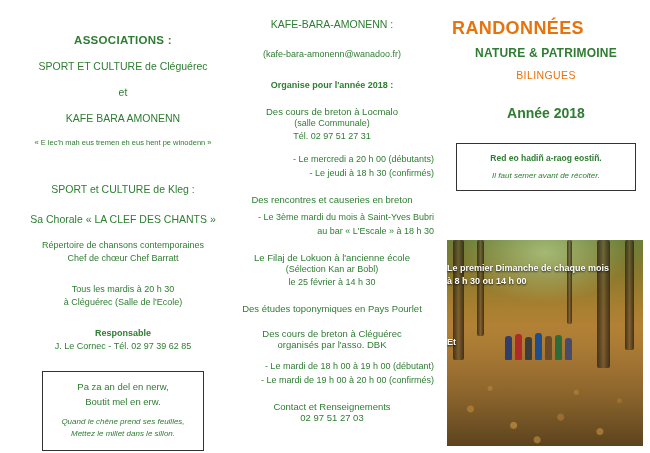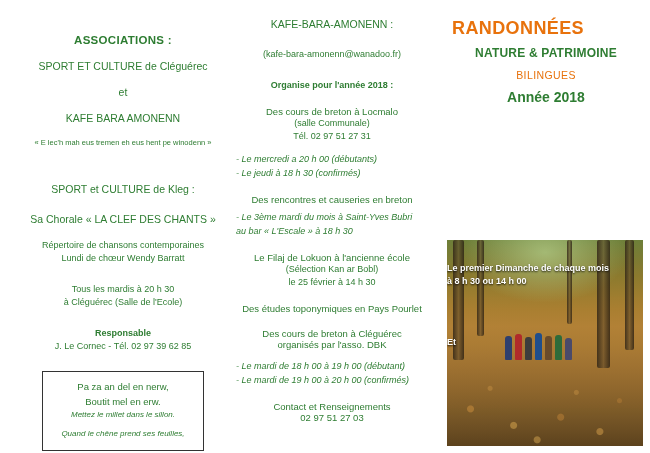--- a/index.html
+++ b/index.html
@@ -82,23 +82,22 @@
     margin-top: 7px;
     font-size: 5.5px;
     color: #555555;
     text-align: center;
     font-style: italic;
   }
   .dash-line {
     font-size: 9px;
     color: #2e7d32;
     line-height: 1.5;
-    text-align: left;
+    text-align: right;
     padding-left: 6px;
-    font-style: italic;
   }
 
   
   .rand-title {
     font-size: 18px;
     font-weight: bold;
     color: #e8720c;
     letter-spacing: 0.4px;
     text-align: left;
     margin-top: 10px;
@@ -117,21 +116,21 @@
     color: #e8720c;
     text-align: center;
     margin-top: 9px;
     letter-spacing: 0.4px;
   }
   .rand-year {
     font-size: 14px;
     font-weight: bold;
     color: #2e7d32;
     text-align: center;
-    margin-top: 8px;
+    margin-top: 24px;
   }
   .proverb-box2 {
     margin: 22px 4px 0 4px;
     border: 1px solid #333333;
     padding: 9px 6px 10px 6px;
     text-align: center;
   }
   .pb2-l1 {
     font-size: 8.5px;
     font-weight: bold;
@@ -234,34 +233,34 @@
     <div class="t-sub c">KAFE BARA AMONENN</div>
     <div class="sp14"></div>
     <div class="t-small c">« E lec'h mah eus tremen eh eus hent pe winodenn »</div>
     <div class="sp18"></div>
     <div class="sp18"></div>
     <div class="t-sub c">SPORT et CULTURE de Kleg :</div>
     <div class="sp18"></div>
     <div class="t-sub c">Sa Chorale « LA CLEF DES CHANTS »</div>
     <div class="sp14"></div>
     <div class="t-body c">Répertoire de chansons contemporaines</div>
-    <div class="t-body c">Lundi de chœur Wendy Barratt</div>
+    <div class="t-body c">Chef de chœur Chef Barratt</div>
     <div class="sp18"></div>
     <div class="t-body c">Tous les mardis à 20 h 30</div>
     <div class="t-body c">à Cléguérec (Salle de l'Ecole)</div>
     <div class="sp18"></div>
     <div class="t-body c bold">Responsable</div>
     <div class="t-body c">J. Le Cornec - Tél. 02 97 39 62 85</div>
     <div class="sp18"></div>
 
     <div class="proverb-box">
       <div class="proverb-line1">Pa za an del en nerw,</div>
       <div class="proverb-line1">Boutit mel en erw.</div>
+      <div class="proverb-line2">Quand le chêne prend ses feuilles,</div>
       <div class="proverb-line2" style="margin-top:0">Mettez le millet dans le sillon.</div>
-      <div class="proverb-line2">Quand le chêne prend ses feuilles,</div>
     </div>
 
     <div class="imprint">Imprimerie BTS Pontivy - Ne pas jeter sur la voie publique</div>
   </div>
 
   <div class="col col-mid">
     <div class="sp10"></div>
     <div class="t-sub c">KAFE-BARA-AMONENN :</div>
     <div class="sp18"></div>
     <div class="t-body c">(kafe-bara-amonenn@wanadoo.fr)</div>
@@ -301,20 +300,24 @@
     <div class="t-sub c" style="font-size:9.5px">Contact et Renseignements</div>
     <div class="t-sub c" style="font-size:9.5px">02 97 51 27 03</div>
   </div>
 
   <div class="col col-right">
     <div class="rand-title">RANDONNÉES</div>
     <div class="rand-sub">NATURE &amp; PATRIMOINE</div>
     <div class="rand-bilingues">BILINGUES</div>
     <div class="rand-year">Année 2018</div>
 
+    <div class="proverb-box2">
+      <div class="pb2-l1">Red eo hadiñ a-raog eostiñ.</div>
+      <div class="pb2-l2">Il faut semer avant de récolter.</div>
+    </div>
   </div>
 
   <div class="photo">
     <div class="photo-bg"></div>
 
     <div class="trunk" style="left:6px;  top:0;   width:11px; height:120px;"></div>
     <div class="trunk" style="left:30px; top:0;   width:7px;  height:96px;"></div>
     <div class="trunk" style="left:150px;top:0;   width:13px; height:128px;"></div>
     <div class="trunk" style="left:178px;top:0;   width:9px;  height:110px;"></div>
     <div class="trunk" style="left:120px;top:0;   width:5px;  height:84px;"></div>

